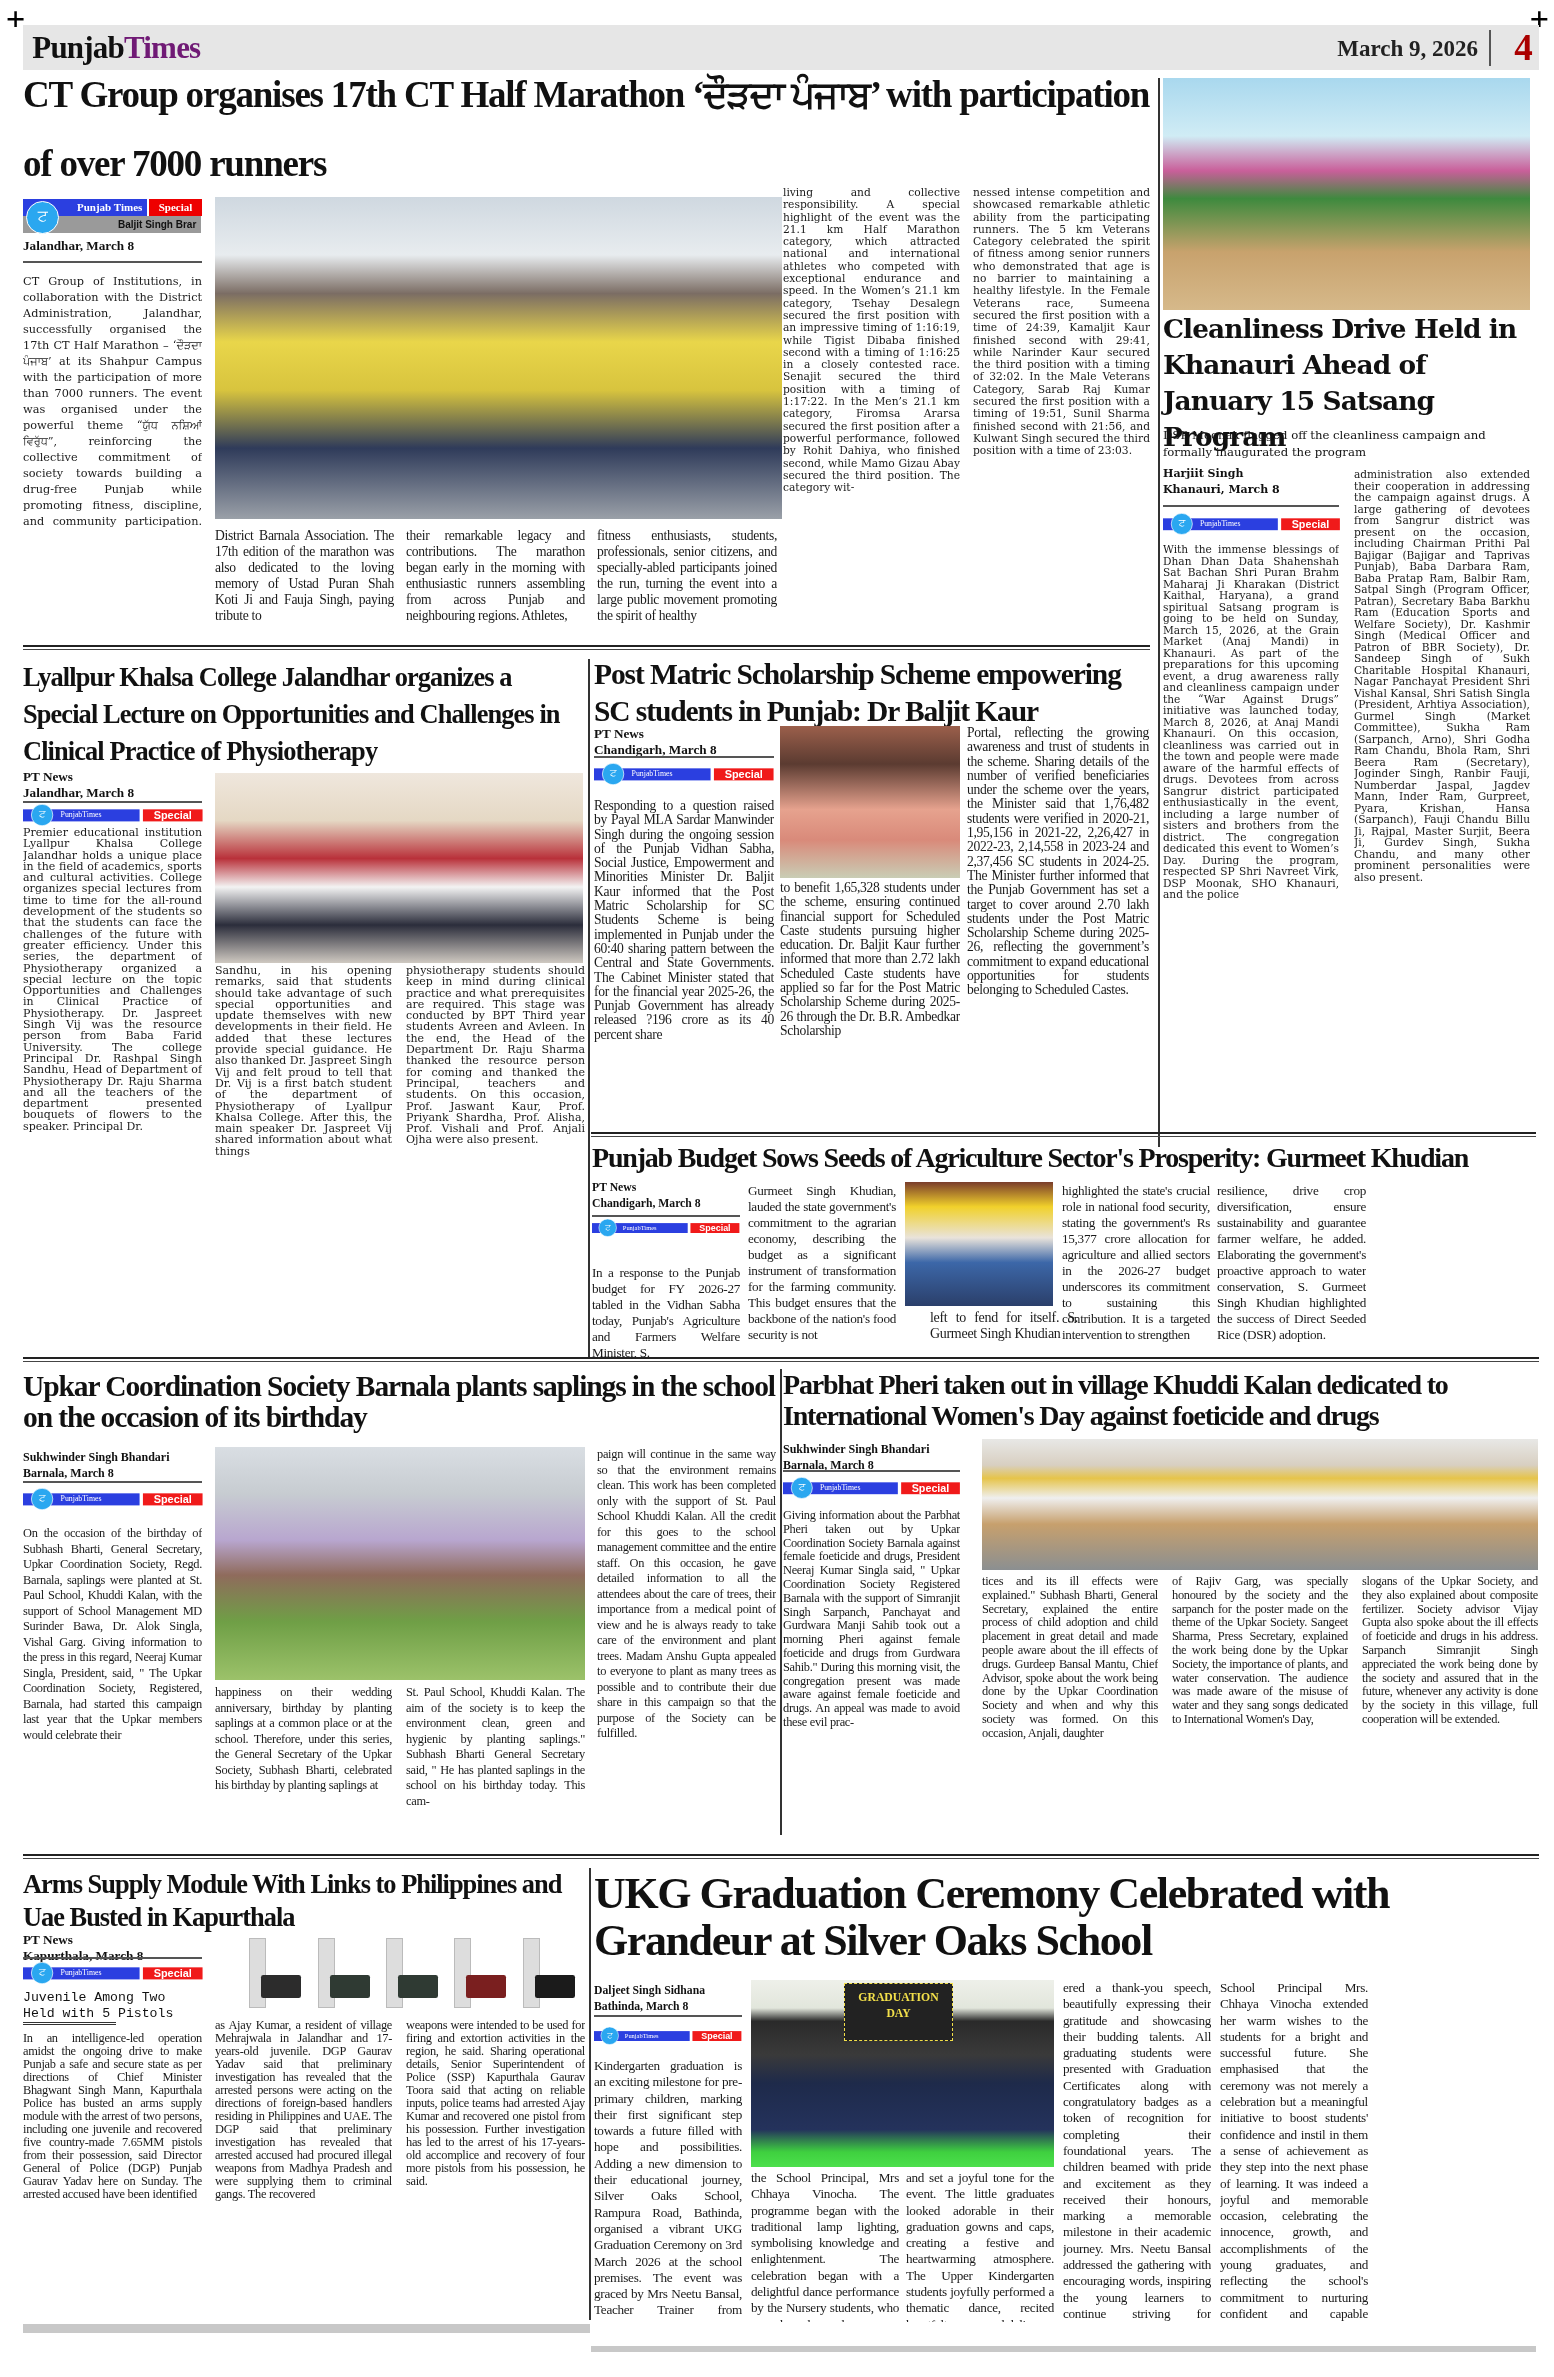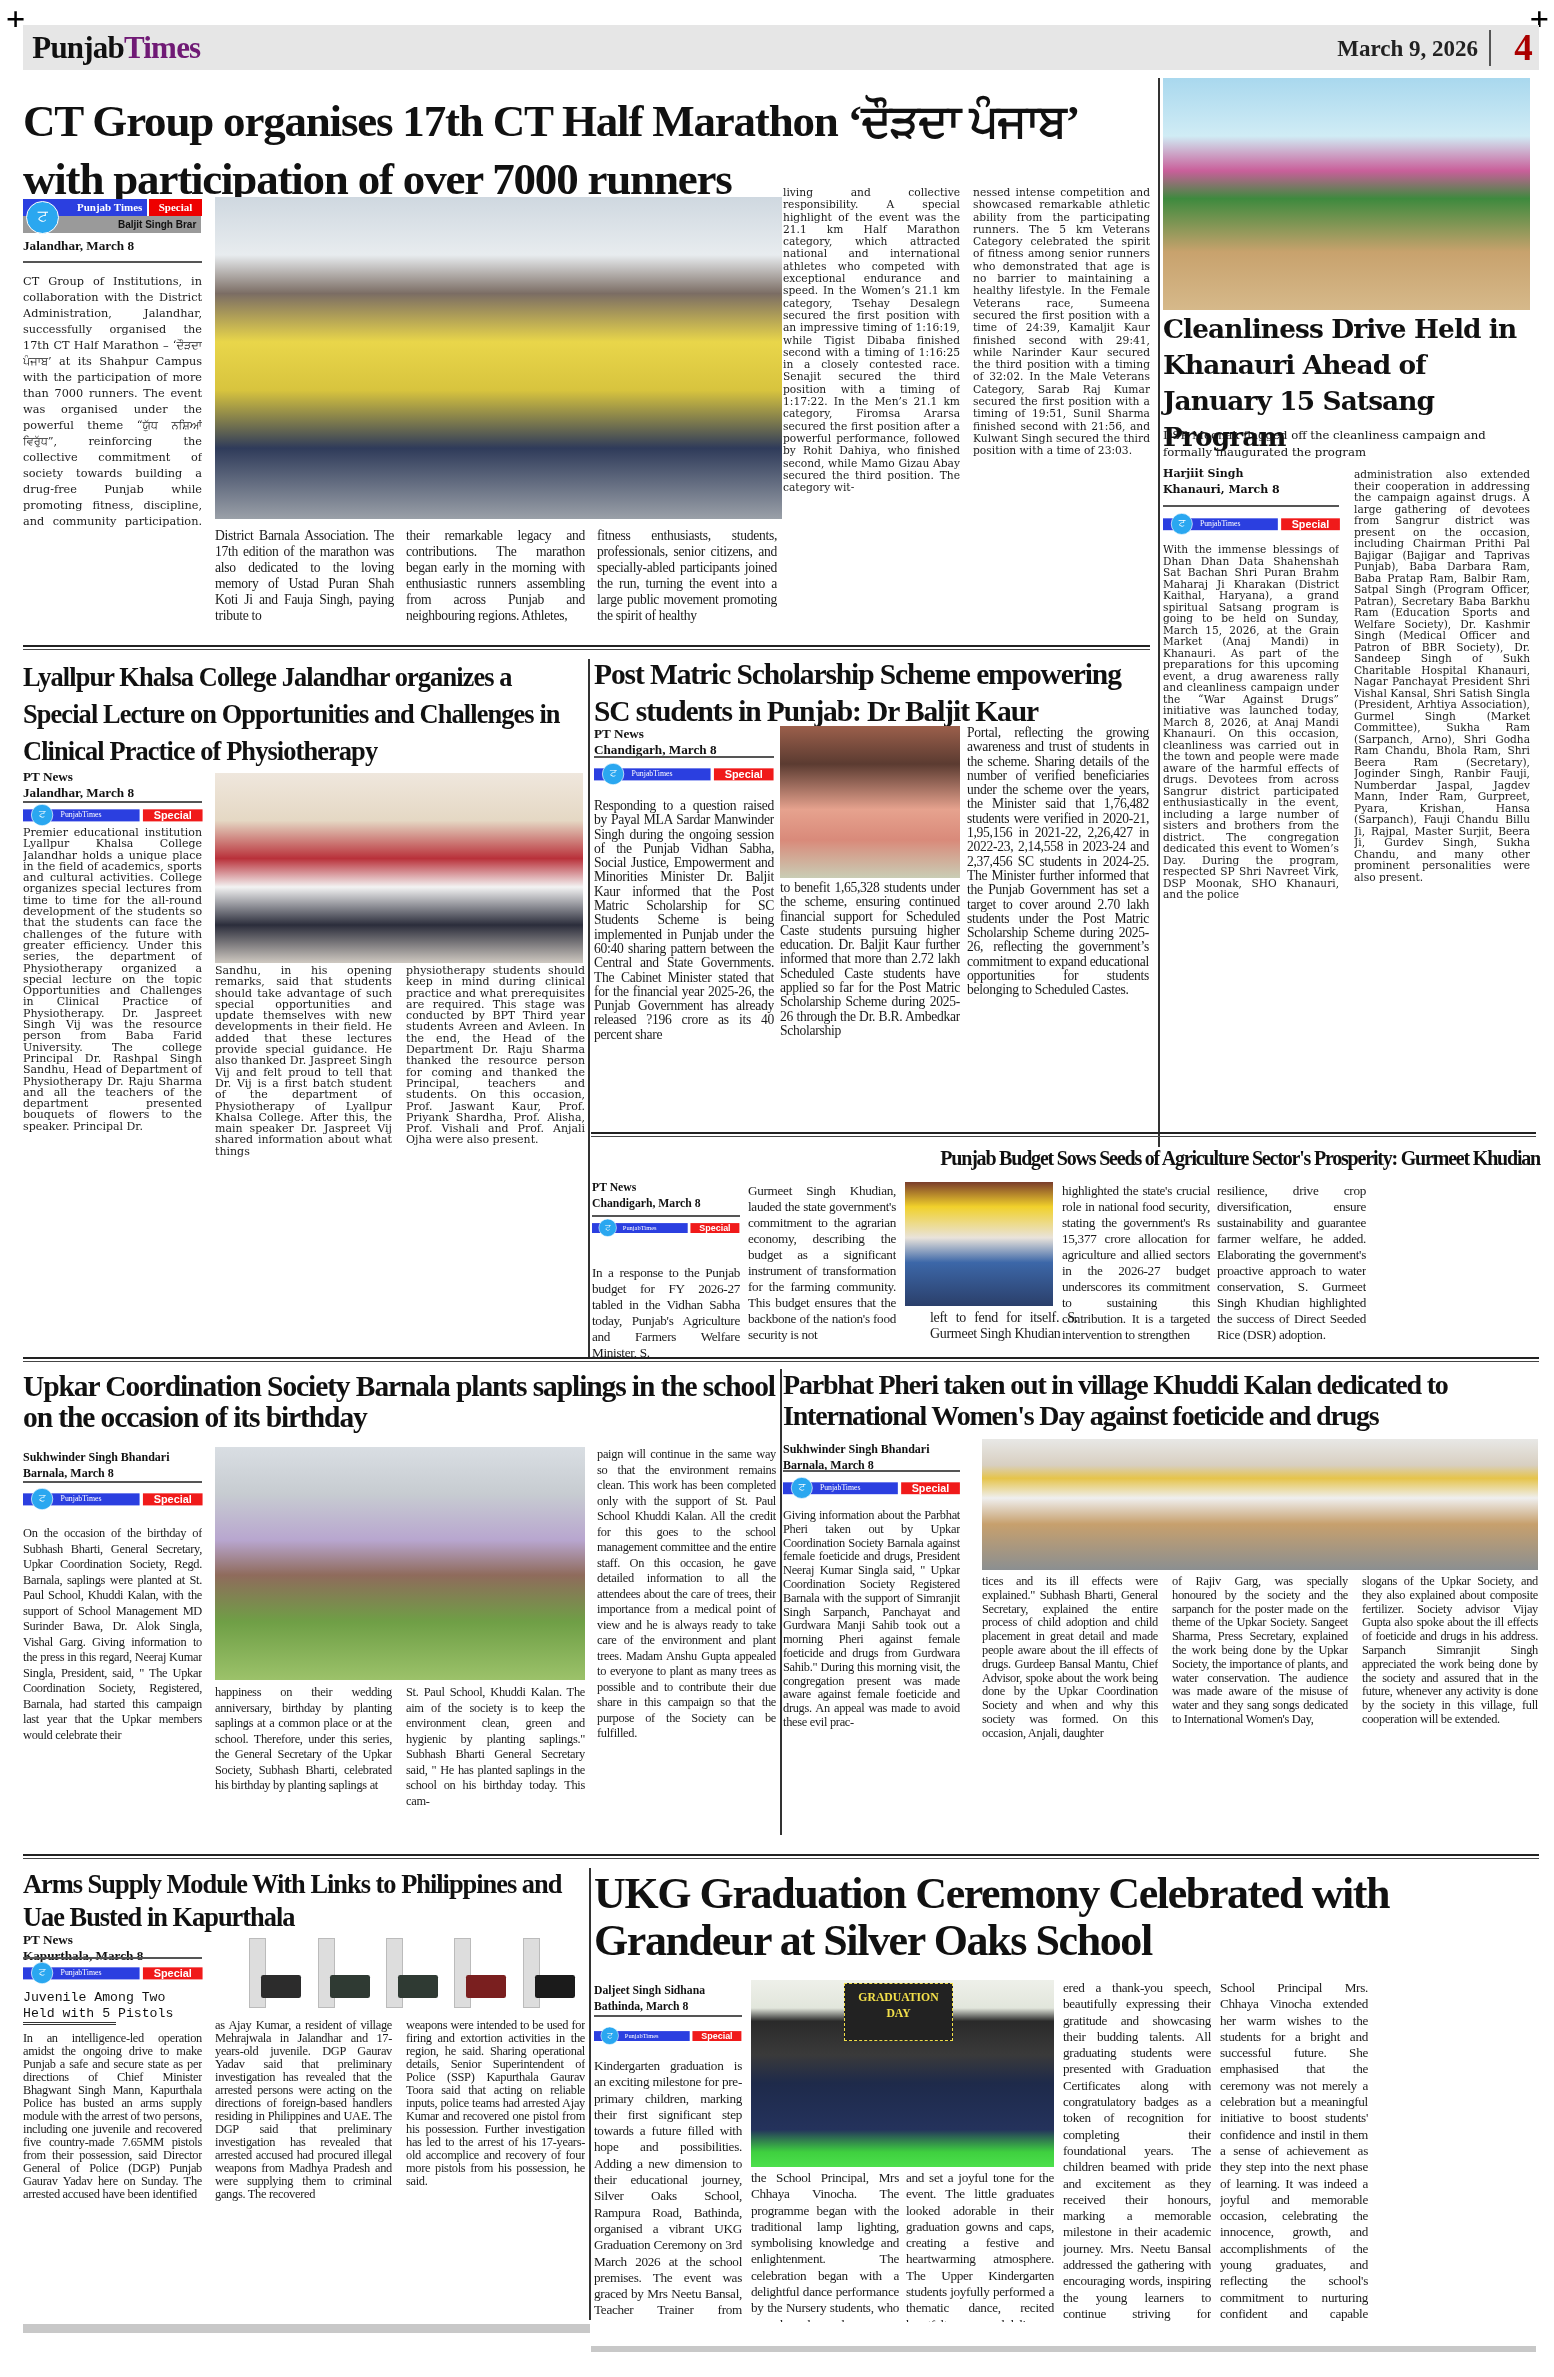--- a/index.html
+++ b/index.html
@@ -67,21 +67,21 @@
 <header class="masthead">
   <div class="brand">
     <span class="b1">Punjab</span><span class="b2">Times</span>
   </div>
   <div class="dateline">March 9, 2026</div>
   <div class="pagesep"></div>
   <div class="pagenum">4</div>
 </header>
 
 <article>
-  <h1 class="hl" style="left:23px;top:92px;width:1135px;font-size:45px;line-height:58px;">CT Group organises 17th CT Half Marathon ‘ਦੌੜਦਾ ਪੰਜਾਬ’ with participation of over 7000 runners</h1>
+  <h1 class="hl" style="left:23px;top:60px;width:1135px;font-size:37px;line-height:69px;">CT Group organises 17th CT Half Marathon ‘ਦੌੜਦਾ ਪੰਜਾਬ’ with participation of over 7000 runners</h1>
   <div class="badge-top">
     <div class="b-blue">Punjab Times</div>
     <div class="b-red">Special</div>
     <div class="b-gray">Baljit Singh Brar</div>
     <div class="b-logo">ਟ</div>
   </div>
   <div class="byline" style="left:23px;top:238px;">Jalandhar, March 8</div>
   <div class="rule" style="left:23px;top:261px;width:179px;"></div>
   <p class="body" style="left:23px;top:274px;width:179px;height:256px;overflow:hidden;">CT Group of Institutions, in collaboration with the District Administration, Jalandhar, successfully organised the 17th CT Half Marathon – ‘ਦੌੜਦਾ ਪੰਜਾਬ’ at its Shahpur Campus with the participation of more than 7000 runners. The event was organised under the powerful theme “ਯੁੱਧ ਨਸ਼ਿਆਂ ਵਿਰੁੱਧ”, reinforcing the collective commitment of society towards building a drug-free Punjab while promoting fitness, discipline, and community participation. The marathon was organised with the support of key stakeholders, including the Jalandhar Premier League and the</p>
   <div class="photo ph-marathon" style="left:215px;top:197px;width:567px;height:322px;"></div>
@@ -151,21 +151,21 @@
   </div>
   <p class="body narrow" style="left: 594px; top: 799px; width: 180px; height: 334px; overflow: hidden; font-size: 13.6px; line-height: 14.3px;">Responding to a question raised by Payal MLA Sardar Manwinder Singh during the ongoing session of the Punjab Vidhan Sabha, Social Justice, Empowerment and Minorities Minister Dr. Baljit Kaur informed that the Post Matric Scholarship for SC Students Scheme is being implemented in Punjab under the 60:40 sharing pattern between the Central and State Governments. The Cabinet Minister stated that for the financial year 2025-26, the Punjab Government has already released ?196 crore as its 40 percent share</p>
   <div class="photo ph-minister" style="left: 780px; top: 726px; width: 180px; height: 152px;"></div>
   <p class="body narrow" style="left: 780px; top: 881px; width: 180px; height: 256px; overflow: hidden; font-size: 13.6px; line-height: 14.3px;">to benefit 1,65,328 students under the scheme, ensuring continued financial support for Scheduled Caste students pursuing higher education. Dr. Baljit Kaur further informed that more than 2.72 lakh Scheduled Caste students have applied so far for the Post Matric Scholarship Scheme during 2025-26 through the Dr. B.R. Ambedkar Scholarship</p>
   <p class="body narrow" style="left: 967px; top: 726px; width: 182px; height: 410px; overflow: hidden; font-size: 13.6px; line-height: 14.3px;">Portal, reflecting the growing awareness and trust of students in the scheme. Sharing details of the number of verified beneficiaries under the scheme over the years, the Minister said that 1,76,482 students were verified in 2020-21, 1,95,156 in 2021-22, 2,26,427 in 2022-23, 2,14,558 in 2023-24 and 2,37,456 SC students in 2024-25. The Minister further informed that the Punjab Government has set a target to cover around 2.70 lakh students under the Post Matric Scholarship Scheme during 2025-26, reflecting the government’s commitment to expand educational opportunities for students belonging to Scheduled Castes.</p>
 </article>
 
 <div class="dbl" style="left:591px;top:1132px;width:945px;"></div>
 
 <article>
-  <h2 class="hl" style="left:592px;top:1141px;width:948px;font-size:20px;line-height:34px;letter-spacing:-1.2px;text-align:right;">Punjab Budget Sows Seeds of Agriculture Sector's Prosperity: Gurmeet Khudian</h2>
+  <h2 class="hl" style="left:592px;top:1141px;width:948px;font-size:28px;line-height:34px;letter-spacing:-1.2px;">Punjab Budget Sows Seeds of Agriculture Sector's Prosperity: Gurmeet Khudian</h2>
   <div class="byline" style="left:592px;top:1180px;font-size:11.7px;line-height:16.3px;">
     <div>PT News</div>
     <div>Chandigarh, March 8</div>
   </div>
   <div class="rule" style="left: 592px; top: 1215px; width: 148px;"></div>
   <div class="badge" style="left: 592px; top: 1222px; transform: scale(0.55); transform-origin: 0px 0px;">
     <div class="blue"></div>
     <div class="bl">PunjabTimes</div>
     <div class="red">Special</div>
     <div class="logo">ਟ</div>

